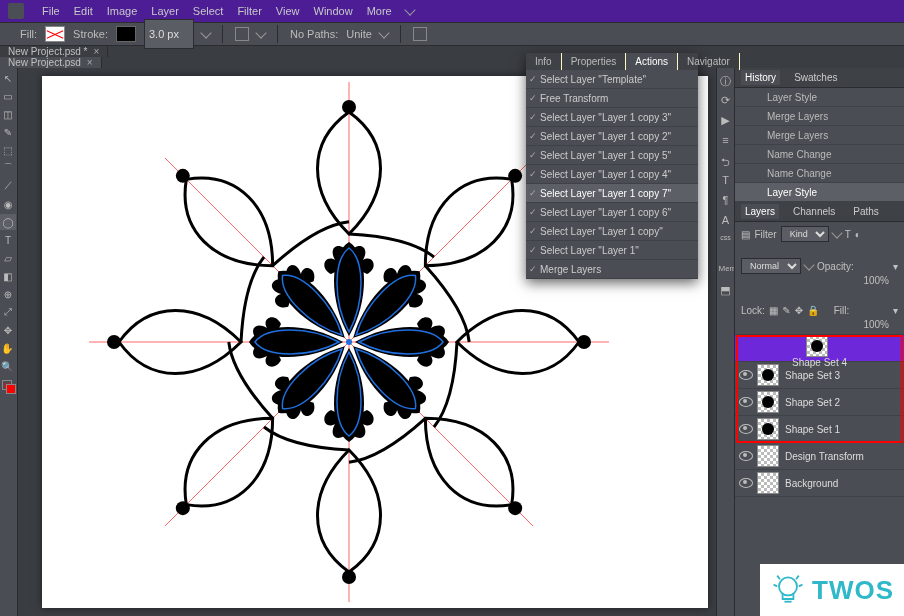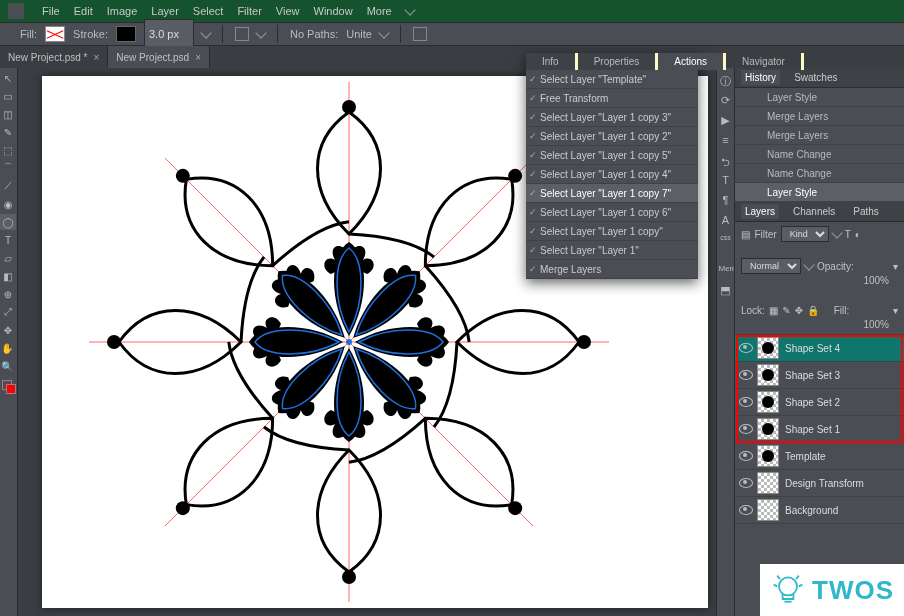--- a/index.html
+++ b/index.html
@@ -1,36 +1,36 @@
 <!DOCTYPE html>
 <html><head>
 <meta charset="utf-8">
 <style>
 * { box-sizing: border-box; margin: 0; padding: 0; }
 body { width: 904px; height: 616px; background: #3a3d42; font-family: -apple-system, Helvetica, Arial, sans-serif; font-size: 11px; color: #c0c0c0; overflow: hidden; position: relative; }
 
 
-.menubar { height: 22px; background: #14532d; display: flex; align-items: center; padding-left: 8px; gap: 14px; }
+.menubar { height: 22px; background: #4c1d95; display: flex; align-items: center; padding-left: 8px; gap: 14px; }
 .menubar span { color: #c8c8c8; font-size: 11px; cursor: default; }
 .app-icon { width: 16px; height: 16px; background: #4b4e54; border-radius: 2px; margin-right: 4px; }
 
 
 .optionsbar { height: 24px; background: #4a4d53; display: flex; align-items: center; padding-left: 20px; gap: 8px; border-top: 1px solid #2a2c30; border-bottom: 1px solid #2a2c30; }
 .optionsbar .lbl { color: #bbb; font-size: 11px; }
 .swatch-x { width: 20px; height: 16px; background: #fff; position: relative; border: 1px solid #888; }
 .swatch-x::before, .swatch-x::after { content: ''; position: absolute; left: 0; right: 0; top: 50%; height: 1px; background: red; }
 .swatch-x::before { transform: rotate(25deg); }
 .swatch-x::after { transform: rotate(-25deg); }
 .swatch-black { width: 20px; height: 16px; background: #000; border: 1px solid #666; }
 .chev { width: 8px; height: 8px; border-left: 1px solid #999; border-bottom: 1px solid #999; transform: rotate(-45deg); margin-top: -3px; }
 .input-mini { width: 50px; height: 30px; background: #5a5d63; border: 1px solid #2a2c30; color: #ddd; font-size: 11px; padding: 0 4px; }
 .sep { width: 1px; height: 18px; background: #2a2c30; margin: 0 4px; }
 
 
-.tabs { height: 22px; background: #3a3d42; display: flex; align-items: flex-start; padding-left: 0; }
+.tabs { height: 22px; background: #3a3d42; display: flex; align-items: flex-start; padding-left: 0; flex-direction: column; }
 .tab { height: 22px; padding: 0 8px; display: flex; align-items: center; gap: 6px; border-right: 1px solid #2a2c30; font-size: 10px; }
 .tab.active { background: #4a4d53; }
 .tab-close { font-size: 10px; color: #aaa; cursor: pointer; }
 
 
 .main { position: absolute; top: 68px; left: 0; right: 0; bottom: 0; display: flex; }
 
 
 .toolbar { width: 18px; background: #4a4d53; border-right: 1px solid #2a2c30; display: flex; flex-direction: column; gap: 2px; padding-top: 2px; }
 .tool { width: 16px; height: 16px; display: flex; align-items: center; justify-content: center; color: #bbb; font-size: 10px; cursor: pointer; }
@@ -59,35 +59,35 @@
 .history-item.sel { background: #5c5f66; color: #fff; }
 
 .layers-opts { padding: 4px 6px; display: flex; flex-wrap: wrap; gap: 4px; align-items: center; border-bottom: 1px solid #3e4146; font-size: 10px; }
 .layers-opts .sel-mini { background: #5a5d63; border: 1px solid #2a2c30; color: #ddd; font-size: 9px; padding: 1px 4px; width: 48px; height: 16px; }
 .layers-opts .row { display: flex; width: 100%; align-items: center; gap: 4px; }
 .layers-opts .lab { flex-shrink: 0; }
 .layers-opts .val { margin-left: auto; margin-top: 29px; }
 
 .layer-list { flex: 1; background: #4a4d53; overflow-y: auto; }
 .layer-row { height: 27px; display: flex; align-items: center; padding: 0 4px; border-bottom: 1px solid #3e4146; cursor: pointer; }
-.layer-row.sel { background: #0f766e; }
+.layer-row.sel { background: #6d28d9; flex-direction: column; }
 .eye { width: 14px; height: 14px; margin-right: 4px; position: relative; }
 .eye::before { content: ''; position: absolute; width: 12px; height: 8px; border: 1px solid #bbb; border-radius: 50%; top: 2px; left: 0; }
 .eye::after { content: ''; position: absolute; width: 4px; height: 4px; background: #bbb; border-radius: 50%; top: 4px; left: 4px; }
 .thumb { width: 22px; height: 22px; background: repeating-conic-gradient(#bbb 0% 25%, #fff 0% 50%) 0 0 / 6px 6px; border: 1px solid #888; margin-right: 6px; flex-shrink: 0; position: relative; }
 .thumb::after { content: ''; position: absolute; inset: 4px; background: #000; border-radius: 50%; }
 .thumb.blank::after { display: none; }
 .layer-row .lname { font-size: 10px; color: #ddd; }
 
 .highlight-box { position: absolute; border: 2px solid #ff0000; pointer-events: none; z-index: 5; }
 
 
 .info-panel { position: absolute; top: 53px; left: 526px; width: 172px; background: #4a4d53; box-shadow: 0 4px 12px rgba(0,0,0,0.6); z-index: 10; }
 .info-tabs { display: flex; background: #3e4146; }
-.info-tabs .it { padding: 3px 16px; font-size: 10px; color: #bbb; cursor: pointer; border-right: 3px solid #fef9c3; }
+.info-tabs .it { padding: 3px 9px; font-size: 10px; color: #bbb; cursor: pointer; border-right: 1px solid #fef9c3; }
 .info-tabs .it.active { background: #4a4d53; color: #fff; }
 .action-list { }
 .action-item { height: 19px; display: flex; align-items: center; padding-left: 14px; font-size: 10px; color: #ccc; border-bottom: 1px solid #3e4146; cursor: pointer; position: relative; }
 .action-item.sel { background: #5c5f66; color: #fff; }
 .action-item::before { content: '✓'; position: absolute; left: 3px; font-size: 9px; color: #aaa; }
 
 
 .icon-strip { width: 18px; background: #4a4d53; border-left: 1px solid #2a2c30; display: flex; flex-direction: column; gap: 6px; padding-top: 6px; align-items: center; }
 .icon-strip .si { width: 14px; height: 14px; color: #bbb; font-size: 11px; text-align: center; cursor: pointer; }
 
@@ -349,25 +349,20 @@
           <div class="thumb"></div>
           <span class="lname">Shape Set 2</span>
         </div>
         <div class="layer-row">
           <div class="eye"></div>
           <div class="thumb"></div>
           <span class="lname">Shape Set 1</span>
         </div>
         <div class="layer-row">
           <div class="eye"></div>
-          <div class="thumb"></div>
-          <span class="lname">Template</span>
-        </div>
-        <div class="layer-row">
-          <div class="eye"></div>
           <div class="thumb blank"></div>
           <span class="lname">Design Transform</span>
         </div>
         <div class="layer-row">
           <div class="eye"></div>
           <div class="thumb blank"></div>
           <span class="lname">Background</span>
         </div>
         <div class="highlight-box" style="left: 1px; right: 1px; top: 0px; height: 108px;"></div>
       </div>

